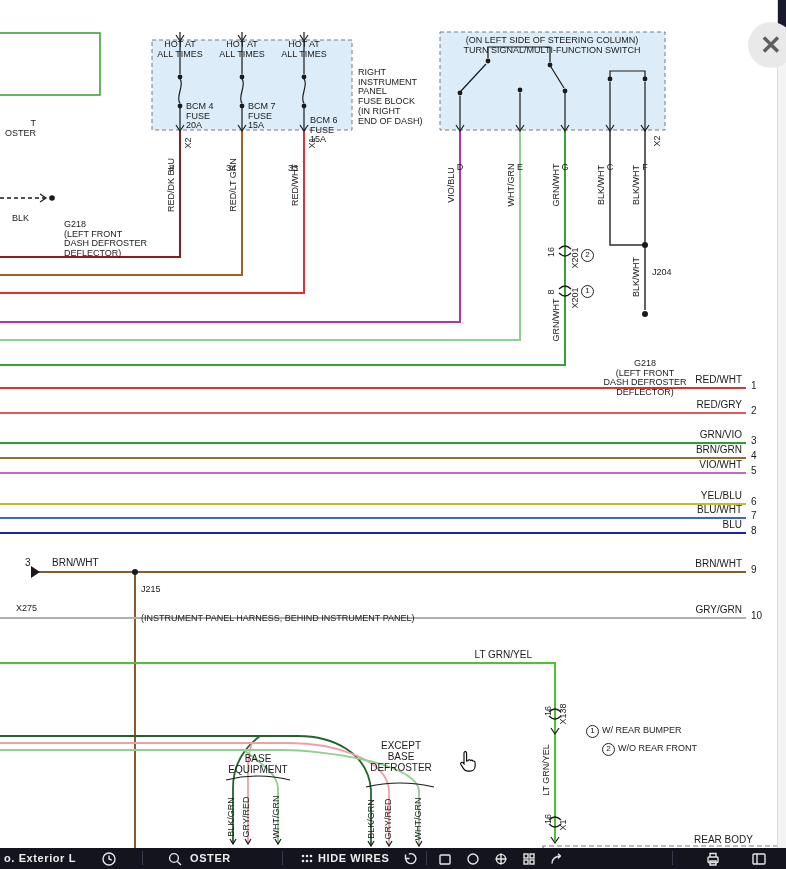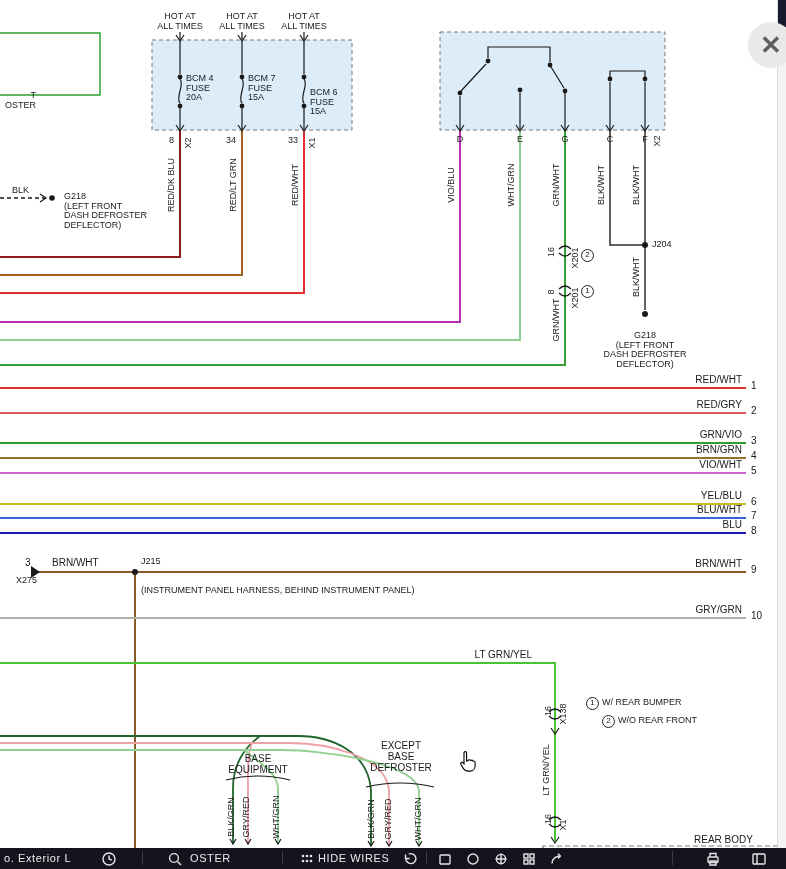--- a/index.html
+++ b/index.html
@@ -1,29 +1,29 @@
 <!DOCTYPE html>
 <html><head>
 <meta charset="utf-8">
 <style>
   html,body{margin:0;padding:0;background:#ffffff;}
   .stage{position:relative;width:786px;height:869px;background:#fff;overflow:hidden;
          font-family:"Liberation Sans",sans-serif;color:#1a1a1a;}
   .lbl{position:absolute;font-size:10px;line-height:1.08;white-space:pre-line;}
-  .sm{font-size:9px;}
+  .sm{font-size:9px;margin-top:28px;}
   .r{text-align:right;}
   .c{text-align:center;transform:translateX(-50%);}
   .v{position:absolute;font-size:9px;white-space:nowrap;
      transform:translate(-50%,-50%) rotate(-90deg);}
   .circ{display:inline-block;width:11px;height:11px;border:1px solid #222;border-radius:50%;
         font-size:8px;line-height:10px;text-align:center;margin-right:3px;background:#fff;}
   svg.diagram{position:absolute;left:0;top:0;}
   
   .toolbar{position:absolute;left:0;bottom:0;width:786px;height:21px;background:#14141f;}
-  .tlabel{position:absolute;top:4px;font-size:11px;letter-spacing:.6px;color:#ececec;white-space:nowrap;}
+  .tlabel{position:absolute;top:4px;font-size:11px;letter-spacing:.6px;color:#ececec;white-space:nowrap;font-weight:bold;}
   .tbtn{position:absolute;top:2px;width:18px;height:18px;display:flex;align-items:center;justify-content:center;cursor:pointer;}
   .tdiv{position:absolute;top:3px;width:1px;height:14px;background:#3a3a4e;}
   
   .scroll-track{position:absolute;right:0;top:0;width:8px;height:848px;background:#f4f4f4;border-left:1px solid #dcdcdc;}
   .scroll-thumb{position:absolute;right:0;top:0;width:8px;height:28px;background:#1a1a2e;}
   
   .close-btn{position:absolute;left:748px;top:22px;width:46px;height:46px;border-radius:50%;
              background:#e9e9e9;display:flex;align-items:center;justify-content:center;
              color:#5f5f5f;font-size:26px;font-weight:bold;cursor:pointer;z-index:5;}
   .cursor{position:absolute;left:458px;top:750px;z-index:4;}
@@ -148,29 +148,37 @@
 ALL TIMES</div>
   <div class="lbl sm" style="left:186px;top:74px">BCM 4
 FUSE
 20A</div>
   <div class="lbl sm" style="left:248px;top:74px">BCM 7
 FUSE
 15A</div>
   <div class="lbl sm" style="left:310px;top:88px">BCM 6
 FUSE
 15A</div>
+  <div class="lbl sm" style="left:358px;top:40px">RIGHT
+INSTRUMENT
+PANEL
+FUSE BLOCK
+(IN RIGHT
+END OF DASH)</div>
   <div class="lbl sm r" style="left:154px;top:136px;width:20px">8</div>
   <div class="lbl sm r" style="left:216px;top:136px;width:20px">34</div>
   <div class="lbl sm r" style="left:278px;top:136px;width:20px">33</div>
   <div class="v" style="left:188px;top:143px">X2</div>
   <div class="v" style="left:312px;top:143px">X1</div>
   <div class="v" style="left:171px;top:185px">RED/DK BLU</div>
   <div class="v" style="left:233px;top:185px">RED/LT GRN</div>
   <div class="v" style="left:295px;top:185px">RED/WHT</div>
 
+  <div class="lbl sm c" style="left:552px;top:8px">(ON LEFT SIDE OF STEERING COLUMN)
+TURN SIGNAL/MULTI-FUNCTION SWITCH</div>
   <div class="lbl sm c" style="left:460px;top:135px">D</div>
   <div class="lbl sm c" style="left:520px;top:135px">E</div>
   <div class="lbl sm c" style="left:565px;top:135px">G</div>
   <div class="lbl sm c" style="left:610px;top:135px">C</div>
   <div class="lbl sm c" style="left:645px;top:135px">F</div>
   <div class="v" style="left:657px;top:141px">X2</div>
   <div class="v" style="left:451px;top:185px">VIO/BLU</div>
   <div class="v" style="left:511px;top:185px">WHT/GRN</div>
   <div class="v" style="left:556px;top:185px">GRN/WHT</div>
   <div class="v" style="left:601px;top:185px">BLK/WHT</div>

